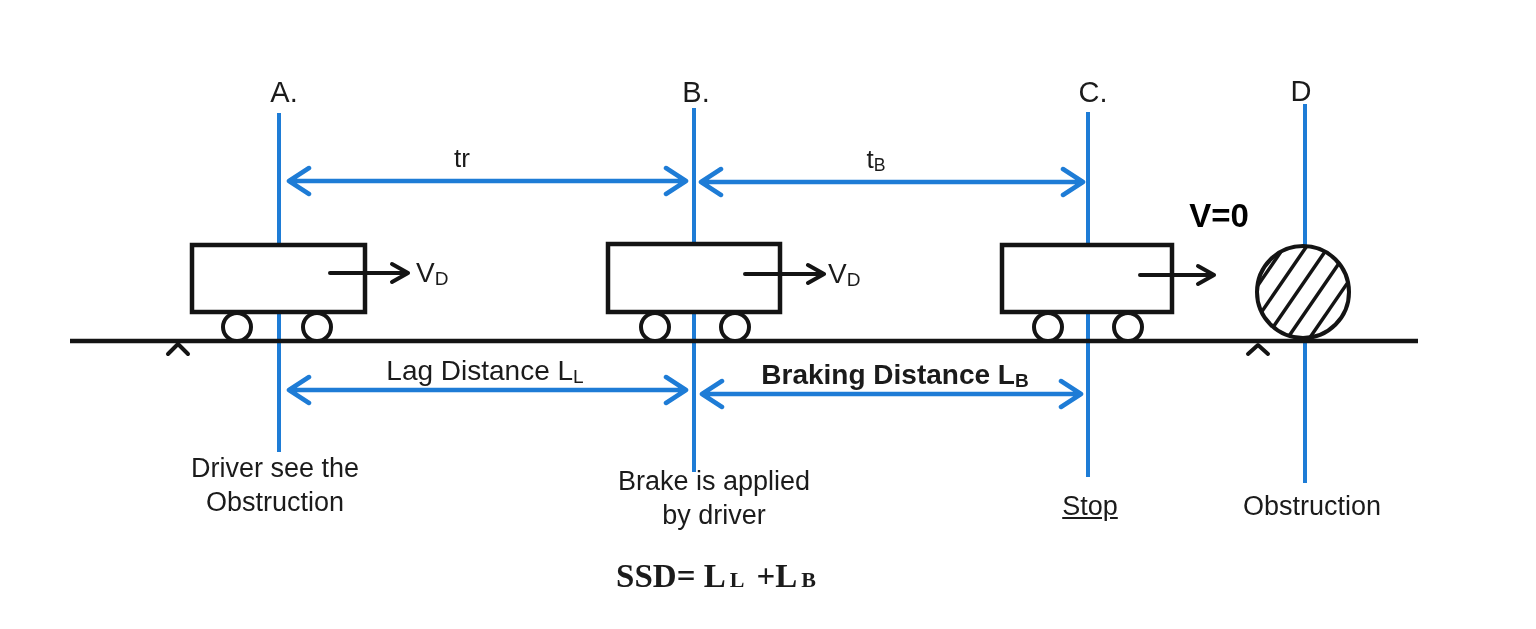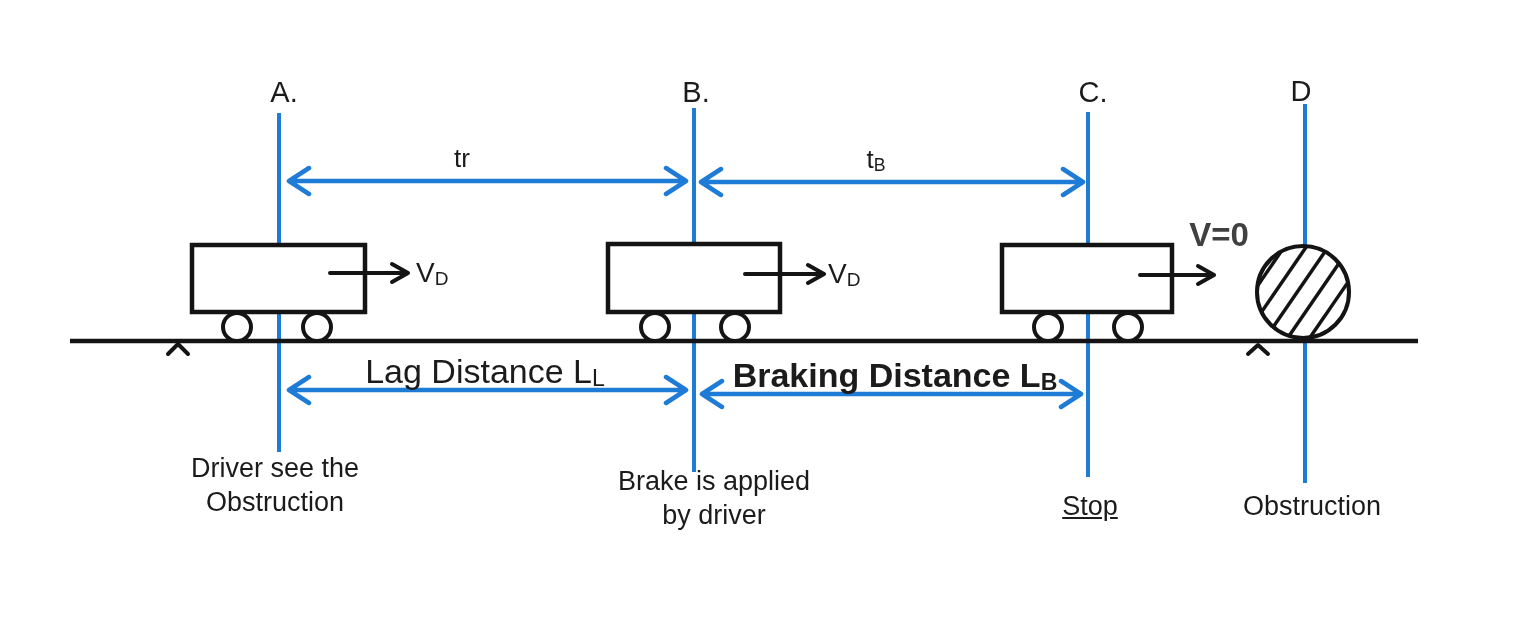--- a/index.html
+++ b/index.html
@@ -4,25 +4,25 @@
 <style>
   html,body{margin:0;padding:0;background:#ffffff;}
   #stage{
     position:relative;width:1536px;height:629px;background:#ffffff;
     font-family:"Liberation Sans", sans-serif;color:#1b1b1b;overflow:hidden;
   }
   #diagram-svg{position:absolute;left:0;top:0;}
   .lbl{position:absolute;transform:translate(-50%,-50%);white-space:nowrap;}
   .marker{font-size:29px;}
   .tlabel{font-size:26px;}
-  .dlabel{font-size:34px;}
+  .dlabel{font-size:28px;}
   .blabel{font-size:27px;line-height:34px;text-align:center;}
   .sub{font-size:0.68em;position:relative;bottom:-3px;letter-spacing:0;}
   .vd{position:absolute;transform:translateY(-50%);font-size:28px;white-space:nowrap;}
-  .vzero{font-size:33px;font-weight:600;color:#404040;margin-top:19px;}
+  .vzero{font-size:33px;font-weight:600;color:#000000;}
   .formula{font-family:"Liberation Serif", serif;font-weight:700;font-size:33px;}
   .formula .fsub{font-size:22px;margin-left:4px;}
   .formula .fplus{margin-left:12px;}
 </style>
 </head>
 <body>
 
 <div id="stage">
 
   <svg id="diagram-svg" width="1536" height="629" viewBox="0 0 1536 629">
@@ -104,14 +104,15 @@
     <div>Driver see the</div>
     <div>Obstruction</div>
   </div>
   <div class="lbl blabel" style="left:686px;top:498px;margin-left:28px;">
     <div>Brake is applied</div>
     <div>by driver</div>
   </div>
   <div class="lbl blabel" style="left:1090px;top:506px;text-decoration:underline;">Stop</div>
   <div class="lbl blabel" style="left:1312px;top:506px;">Obstruction</div>
 
+  <div class="lbl formula" style="left:716px;top:576px;"><span>SSD= L</span><span class="fsub">L</span><span class="fplus">+L</span><span class="fsub">B</span></div>
 
 </div>
 
 </body></html>

